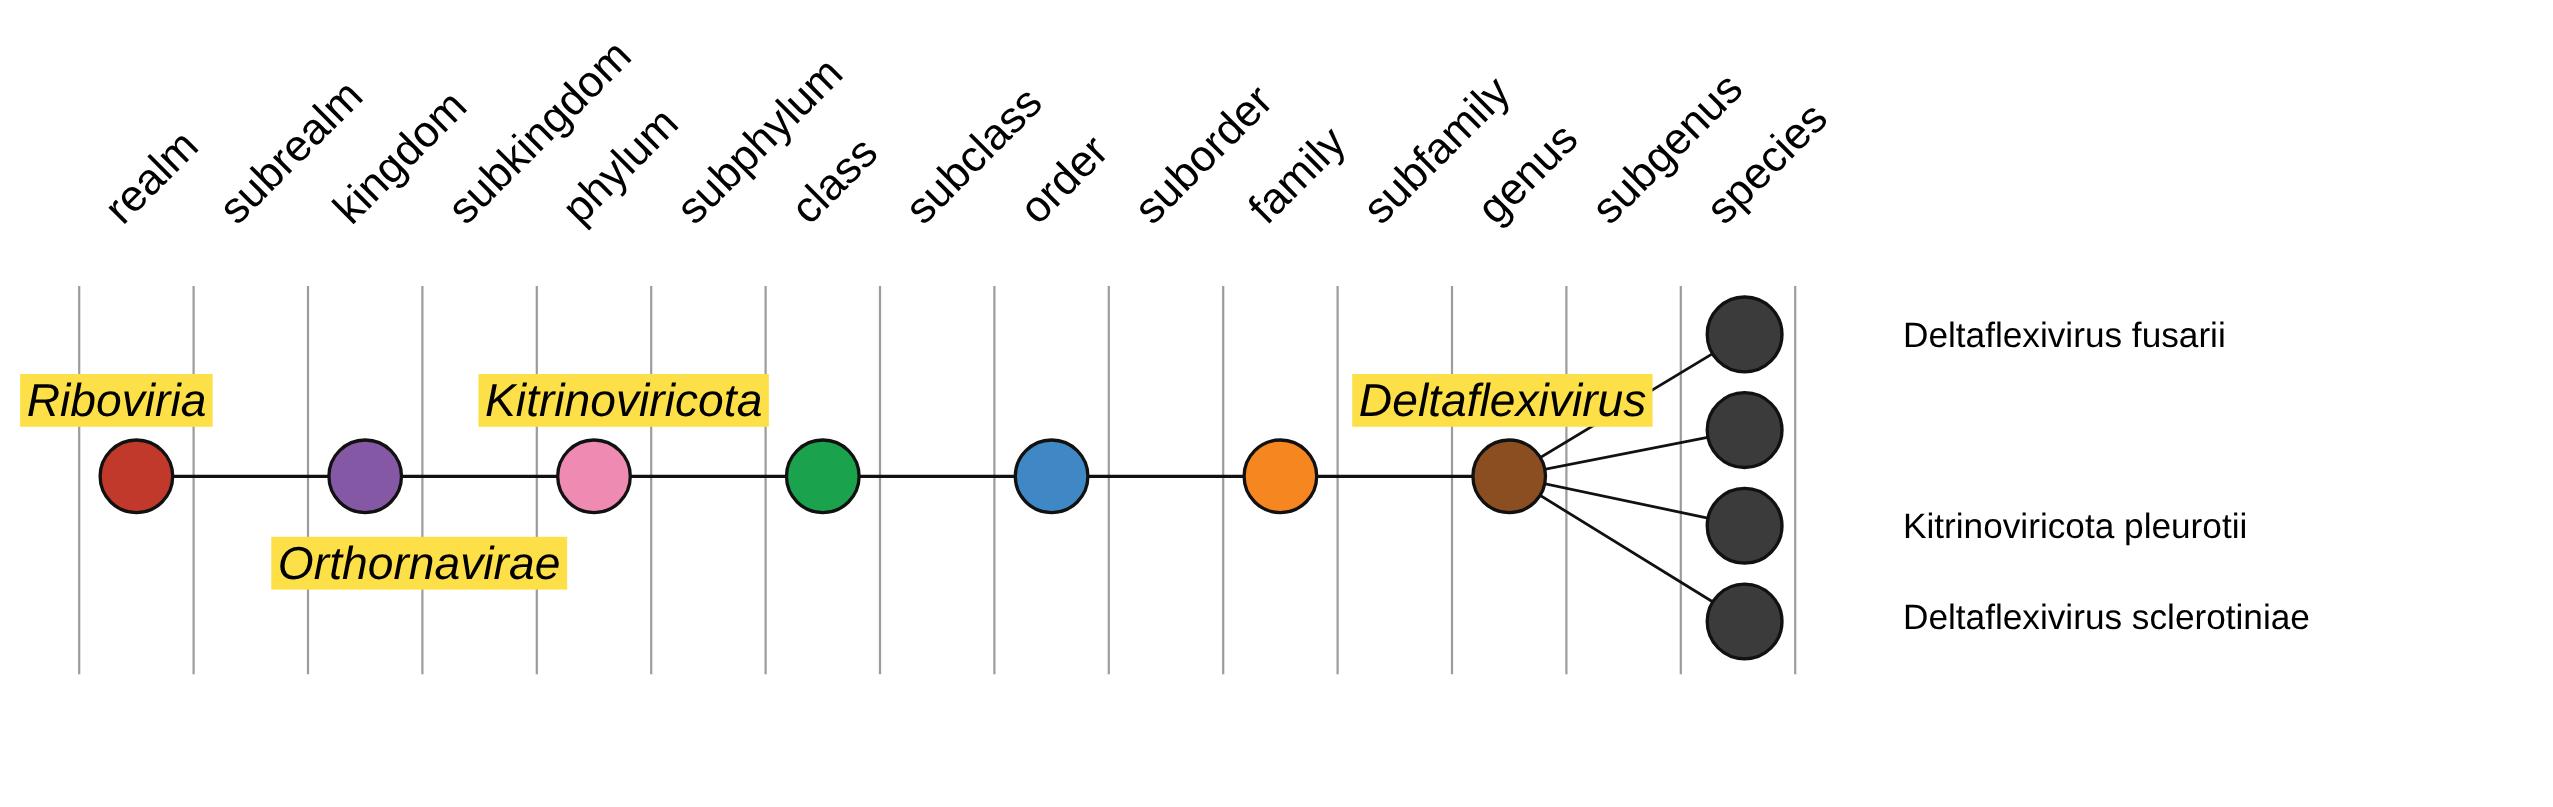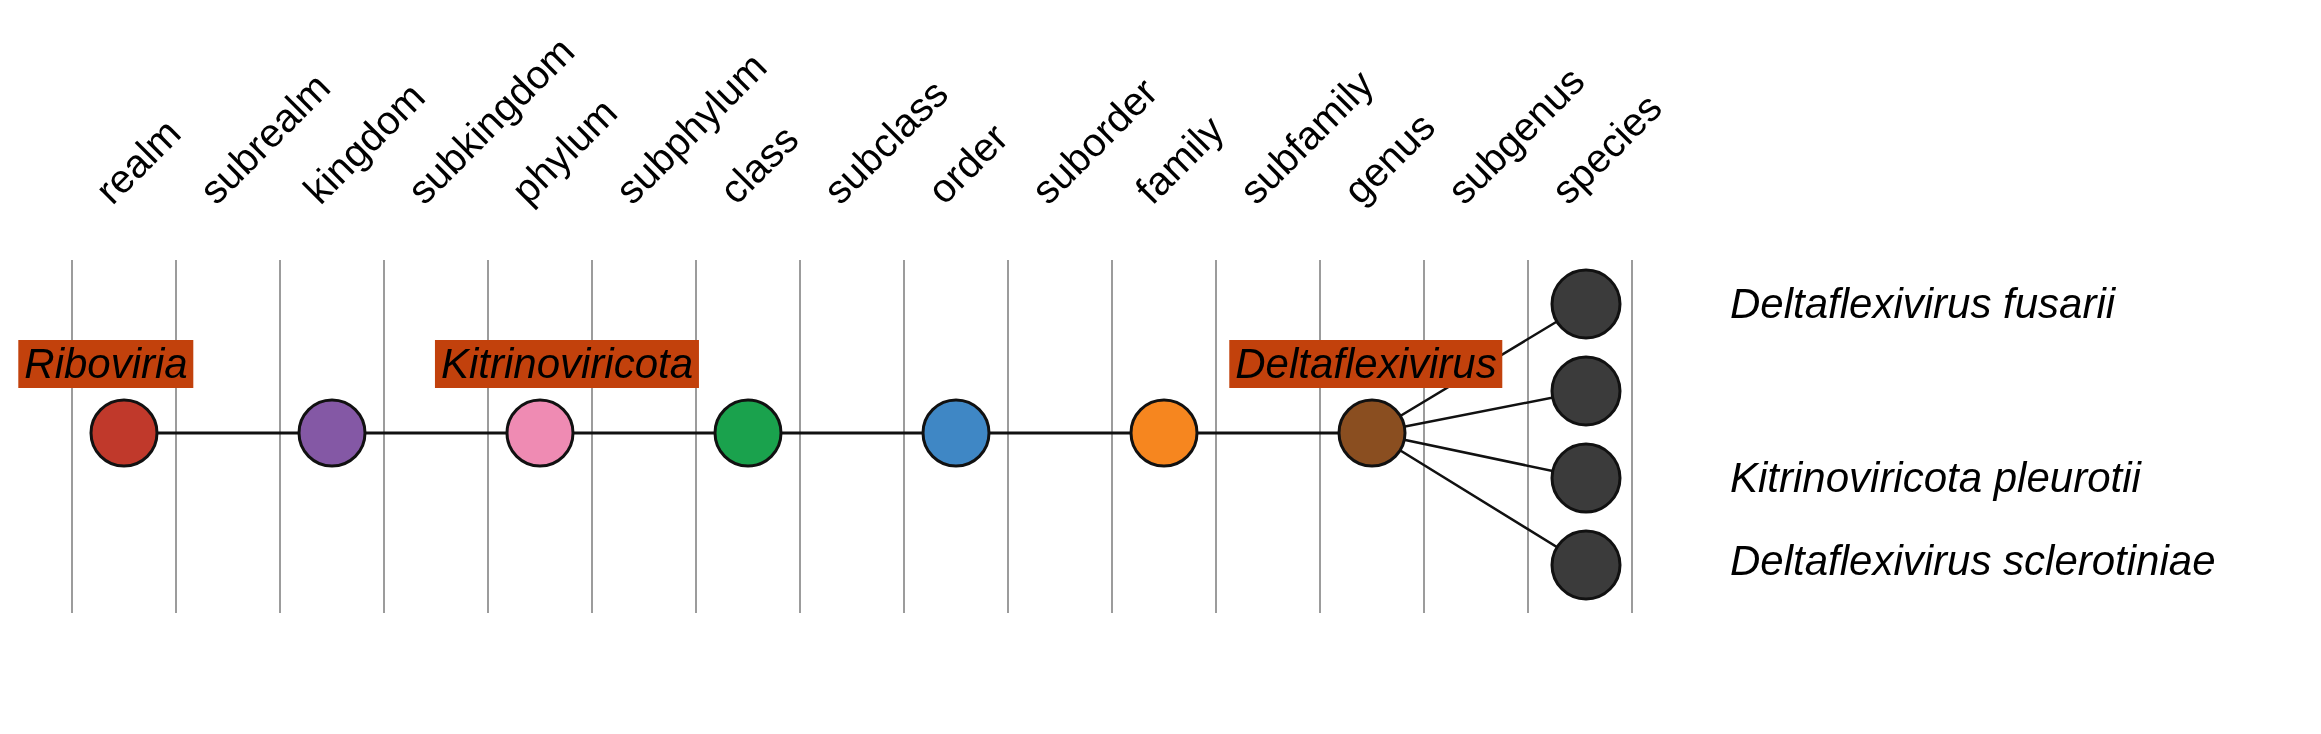--- a/index.html
+++ b/index.html
@@ -9,44 +9,45 @@
   }
   svg.layer { position:absolute; left:0; top:0; }
   .rank {
     position:absolute; top:168px; height:44px; line-height:44px;
     font-size:40px; white-space:nowrap;
     transform-origin:0 100%; transform:rotate(-45deg);
   }
   .taxon {
     position:absolute; transform:translateX(-50%);
     font-style:italic; font-size:42px; line-height:48px; height:48px;
-    white-space:nowrap; background:#c2410c; padding:0 6px;
+    white-space:nowrap; background:#fde047; padding:0 6px;
   }
   .taxon.above { top:340px; }
   .taxon.below { top:488px; }
   .species-label {
-    position:absolute; left:1730px; font-style:italic;
-    font-size:42px; line-height:48px; white-space:nowrap;text-align:center;
+    position:absolute; left:1730px; 
+    font-size:32px; line-height:48px; white-space:nowrap;text-align:center;
   }
 </style>
 </head>
 <body>
 
 <div class="canvas">
 
   <svg class="layer" width="2321" height="734" viewBox="0 0 2321 734">
 
     <path d="M72 260V613M176 260V613M280 260V613M384 260V613M488 260V613M592 260V613M696 260V613M800 260V613M904 260V613M1008 260V613M1112 260V613M1216 260V613M1320 260V613M1424 260V613M1528 260V613M1632 260V613" stroke="#9c9c9c" stroke-width="2" fill="none"></path>
 
     <line x1="124" y1="433" x2="1372" y2="433" stroke="#111111" stroke-width="3"></line>
 
     <path d="M1372 433L1586 304M1372 433L1586 391M1372 433L1586 478M1372 433L1586 565" stroke="#111111" stroke-width="2.5" fill="none"></path>
   </svg>
 
   <div class="taxon above" style="left:106px">Riboviria</div>
+  <div class="taxon below" style="left:381px">Orthornavirae</div>
   <div class="taxon above" style="left:567px">Kitrinoviricota</div>
   <div class="taxon above" style="left:1366px">Deltaflexivirus</div>
 
   <svg class="layer" width="2321" height="734" viewBox="0 0 2321 734">
     <circle cx="124" cy="433" r="33" stroke="#111111" stroke-width="3" fill="#c0392b"></circle>
     <circle cx="332" cy="433" r="33" stroke="#111111" stroke-width="3" fill="#8458a5"></circle>
     <circle cx="540" cy="433" r="33" stroke="#111111" stroke-width="3" fill="#ef8bb3"></circle>
     <circle cx="748" cy="433" r="33" stroke="#111111" stroke-width="3" fill="#1aa24d"></circle>
     <circle cx="956" cy="433" r="33" stroke="#111111" stroke-width="3" fill="#3f87c5"></circle>
     <circle cx="1164" cy="433" r="33" stroke="#111111" stroke-width="3" fill="#f6861f"></circle>

